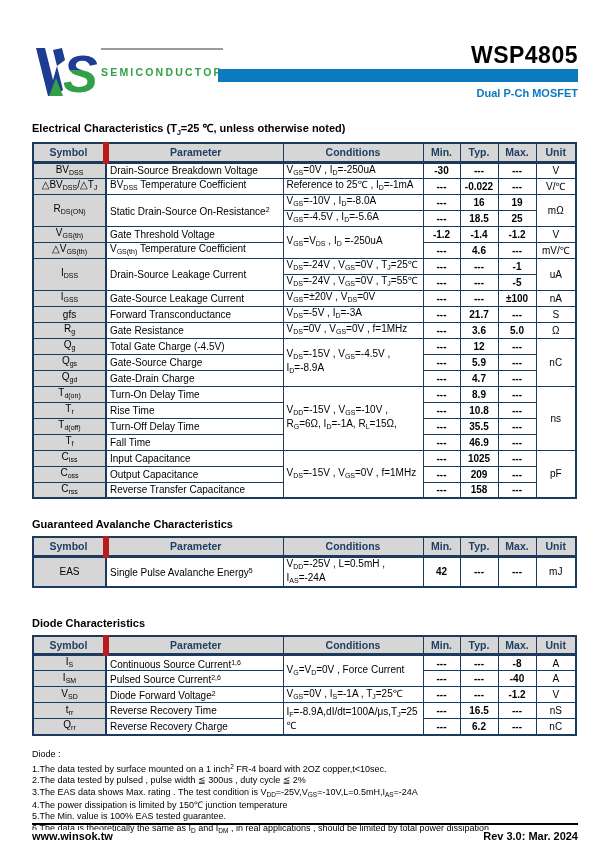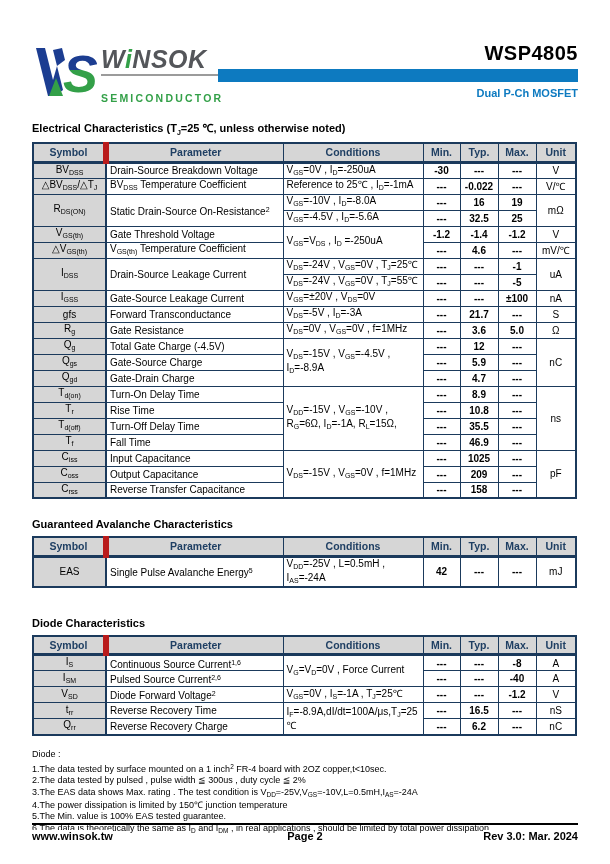--- a/index.html
+++ b/index.html
@@ -8,21 +8,21 @@
   .page { position:relative; width:610px; height:864px; padding:0 32px; }
 
   
   .hdr { position:relative; padding-top:44px; height:112px; }
   .logo { position:absolute; left:3px; top:44px; width:230px; height:58px; }
   .logo-mark { position:absolute; left:0; top:2px; width:64px; height:52px; }
   .logo-text { position:absolute; left:66px; top:2px; }
   .logo-name { font-size:25px; font-weight:bold; font-style:italic; color:#54565a; letter-spacing:0.5px; line-height:26px; }
   .logo-name .idot { color:#33a048; }
   .logo-sub { display:block; margin-top:2px; padding-top:16px; border-top:2px solid #9b9b9b; font-size:10.5px; font-weight:bold; color:#33a048; letter-spacing:2.2px; }
-  .part-no { position:absolute; right:0; top:42px; font-size:20px; font-weight:bold; color:#000; letter-spacing:0.5px; }
+  .part-no { position:absolute; right:0; top:42px; font-size:23px; font-weight:bold; color:#000; letter-spacing:0.5px; }
   .blue-bar { position:absolute; left:186px; right:0; top:69px; height:13px; background:#0d7ac0; }
   .subtitle { position:absolute; right:0; top:87px; font-size:11px; font-weight:bold; color:#0d7ac0; }
 
   
   .sec-h { font-size:11px; font-weight:bold; color:#000; }
   .sec-h sub { font-size:7px; }
   #h-elec { margin-top:8px; }
   #h-aval { margin-top:19px; }
   #h-diode { margin-top:29px; }
 
@@ -71,21 +71,20 @@
         </defs>
         <path d="M1 2 L10 2 L18 34 L22 20 L28 44 L20 50 L13 50 Z" fill="#1c3d91"></path>
         <path d="M22 20 L18 4 L27 2 L30 14 Z" fill="#1c3d91"></path>
         <path d="M14 50 L28 50 L21 32 Z" fill="#33a048"></path>
         <g font-family="'Liberation Sans',sans-serif" font-size="52" font-weight="bold" font-style="italic">
           <text x="28" y="46" fill="#1c3d91" clip-path="url(#sTop)">S</text>
           <text x="28" y="46" fill="#33a048" clip-path="url(#sBot)">S</text>
         </g>
       </svg>
       <div class="logo-text">
-        <div class="logo-name"><span>W</span><span class="idot">i</span><span>NSOK</span></div>
         <span class="logo-sub">SEMICONDUCTOR</span>
       </div>
     </div>
     <div class="part-no">WSP4805</div>
     <div class="blue-bar"></div>
     <div class="subtitle">Dual P-Ch MOSFET</div>
   </div>
 
   <div id="h-elec" class="sec-h">Electrical Characteristics (T<sub>J</sub>=25 ℃, unless otherwise noted)</div>
   <table class="spec">
@@ -133,21 +132,21 @@
           <td class="c-par" rowspan="2">Static Drain-Source On-Resistance<sup>2</sup></td>
           <td class="c-cond">V<sub>GS</sub>=-10V , I<sub>D</sub>=-8.0A</td>
           <td class="c-min">---</td>
           <td class="c-typ">16</td>
           <td class="c-max">19</td>
           <td class="c-unit" rowspan="2">mΩ</td>
         </tr>
         <tr>
           <td class="c-cond">V<sub>GS</sub>=-4.5V , I<sub>D</sub>=-5.6A</td>
           <td class="c-min">---</td>
-          <td class="c-typ">32.5</td>
+          <td class="c-typ">18.5</td>
           <td class="c-max">25</td>
         </tr>
         <tr>
           <td class="c-sym">V<sub>GS(th)</sub></td>
           <td class="c-par">Gate Threshold Voltage</td>
           <td class="c-cond" rowspan="2">V<sub>GS</sub>=V<sub>DS</sub> , I<sub>D</sub> =-250uA</td>
           <td class="c-min">-1.2</td>
           <td class="c-typ">-1.4</td>
           <td class="c-max">-1.2</td>
           <td class="c-unit">V</td>
@@ -391,18 +390,17 @@
         <div class="note-line">1.The data tested by surface mounted on a 1 inch<sup>2</sup> FR-4 board with 2OZ copper,t&lt;10sec.</div>
         <div class="note-line">2.The data tested by pulsed , pulse width ≦ 300us , duty cycle ≦ 2%</div>
         <div class="note-line">3.The EAS data shows Max. rating . The test condition is V<sub>DD</sub>=-25V,V<sub>GS</sub>=-10V,L=0.5mH,I<sub>AS</sub>=-24A</div>
         <div class="note-line">4.The power dissipation is limited by 150℃  junction temperature</div>
         <div class="note-line">5.The Min. value is 100% EAS tested guarantee.</div>
         <div class="note-line">6.The data is theoretically the same as I<sub>D</sub> and I<sub>DM</sub> , in real applications , should be limited by total power dissipation.</div>
       </div>
   </div>
 
   <div class="footer">
-    <span class="f-center">Page 2</span>
     <span class="f-left">www.winsok.tw</span>
     <span class="f-right">Rev 3.0: Mar. 2024</span>
   </div>
 
 </div>
 
 </body></html>

